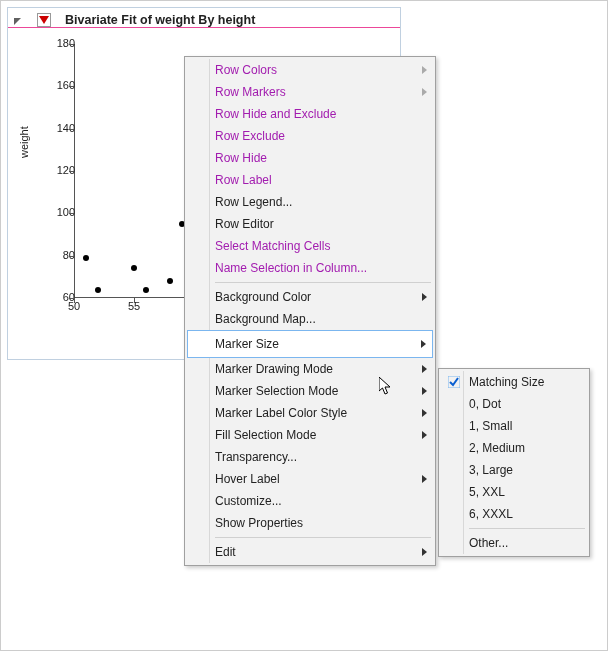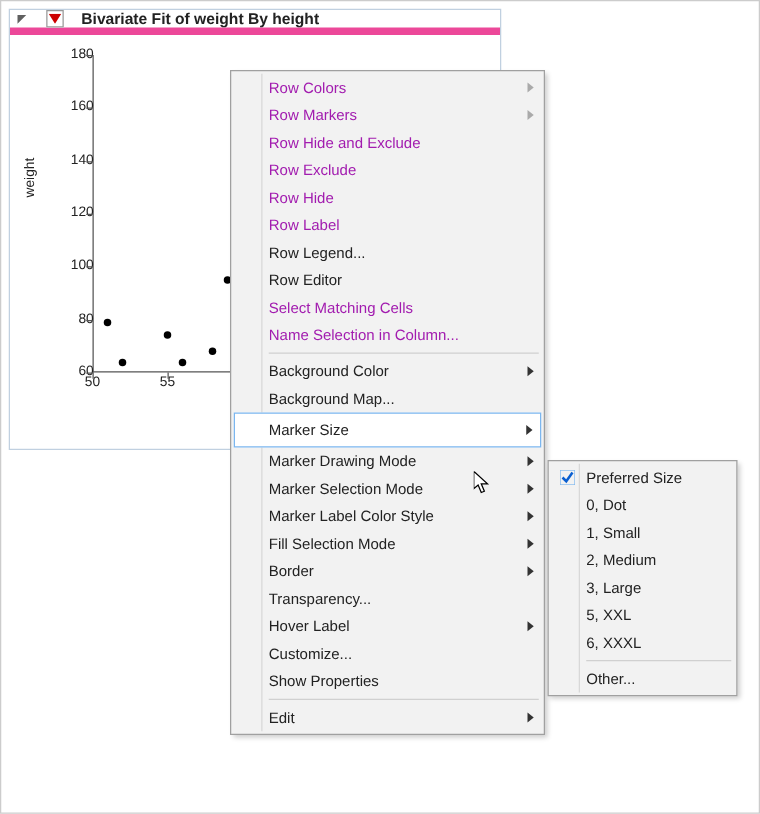--- a/index.html
+++ b/index.html
@@ -15,23 +15,23 @@
     border: 1px solid #ccc;
   }
   .outline-panel {
     position: absolute;
     left: 6px; top: 6px;
     width: 394px; height: 353px;
     border: 1px solid #c0d0e0;
   }
   .title-bar {
     display: flex;
-    align-items: center;
+    align-items: flex-end;
     height: 20px;
-    border-bottom: 6px solid #ec4899;
+    border-bottom: 1px solid #ec4899;
     padding: 0 3px;
     gap: 14px;
   }
   .disclosure {
     width: 12px; height: 12px;
     display: flex; align-items: center; justify-content: center;
     color: #555;
     cursor: pointer;
   }
   .red-menu-btn {
@@ -288,24 +288,20 @@
       </div>
       <div class="menu-item">
         <span>Marker Label Color Style</span>
         <span class="submenu-arrow"></span>
       </div>
       <div class="menu-item">
         <span>Fill Selection Mode</span>
         <span class="submenu-arrow"></span>
       </div>
       <div class="menu-item">
-        <span>Border</span>
-        <span class="submenu-arrow"></span>
-      </div>
-      <div class="menu-item">
         <span>Transparency...</span>
       </div>
       <div class="menu-item">
         <span>Hover Label</span>
         <span class="submenu-arrow"></span>
       </div>
       <div class="menu-item">
         <span>Customize...</span>
       </div>
       <div class="menu-item">
@@ -322,21 +318,21 @@
 <div class="context-menu menu-sub">
   <div class="gutter-line"></div>
   <div id="menu-sub-items">
       <div class="menu-item">
         <span class="checkmark">
           <svg width="12" height="12" viewBox="0 0 12 12">
             <rect x="0" y="0" width="12" height="12" fill="none" stroke="#7bb6ef"></rect>
             <path d="M2 6 L5 9 L10 2" stroke="#0a5fd1" stroke-width="2" fill="none"></path>
           </svg>
         </span>
-        <span>Preferred Size</span>
+        <span>Matching Size</span>
       </div>
       <div class="menu-item">
         <span>0, Dot</span>
       </div>
       <div class="menu-item">
         <span>1, Small</span>
       </div>
       <div class="menu-item">
         <span>2, Medium</span>
       </div>

